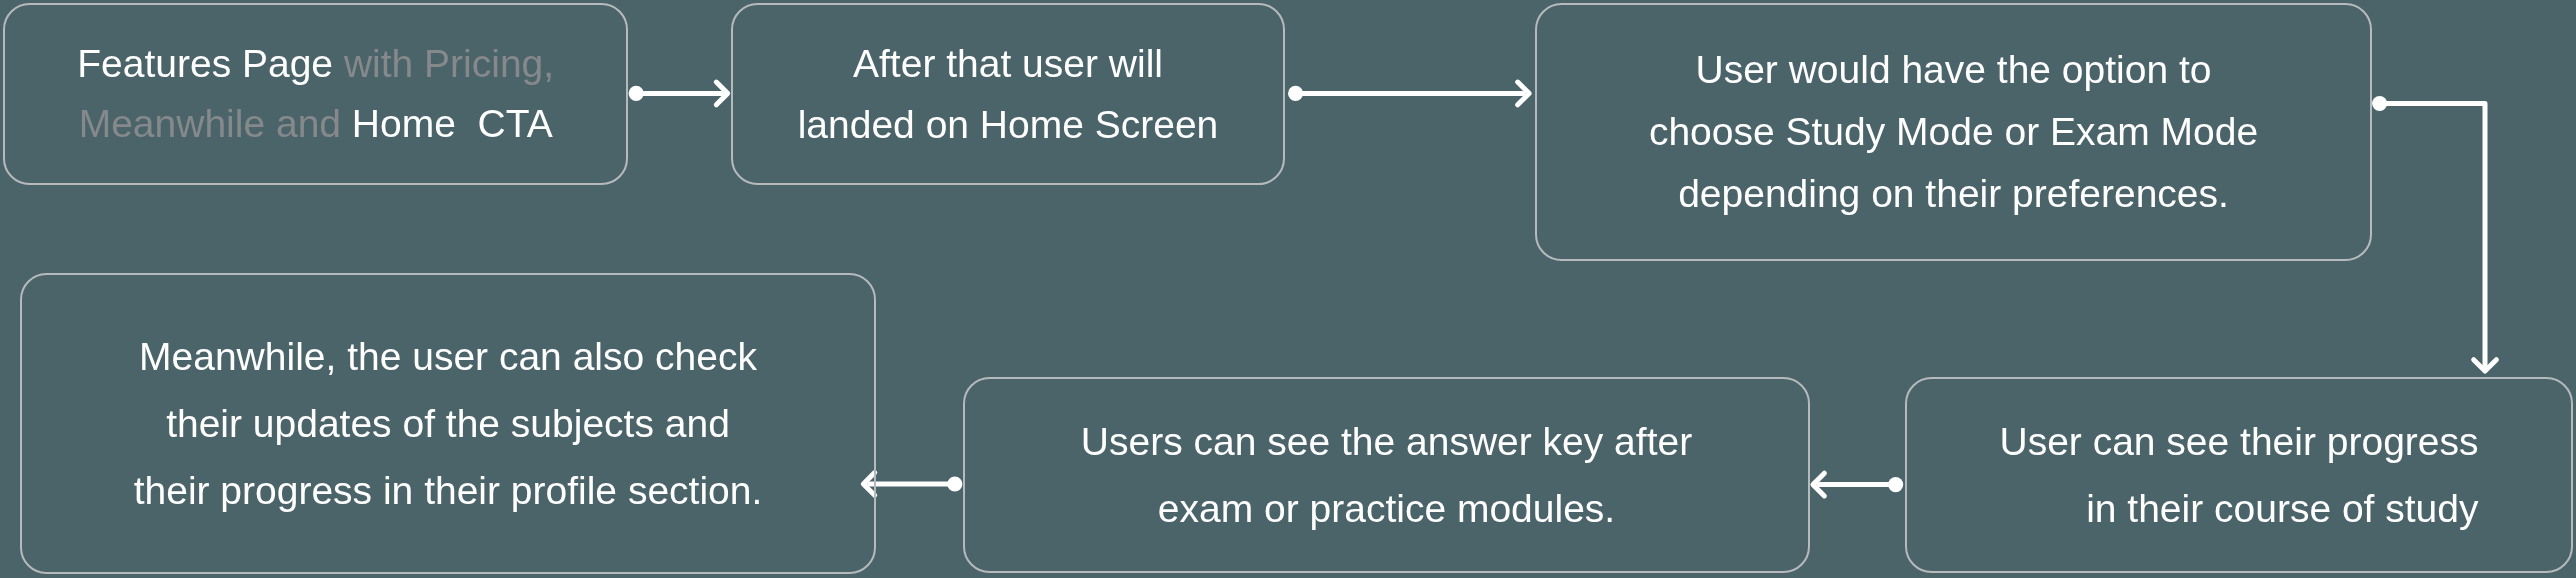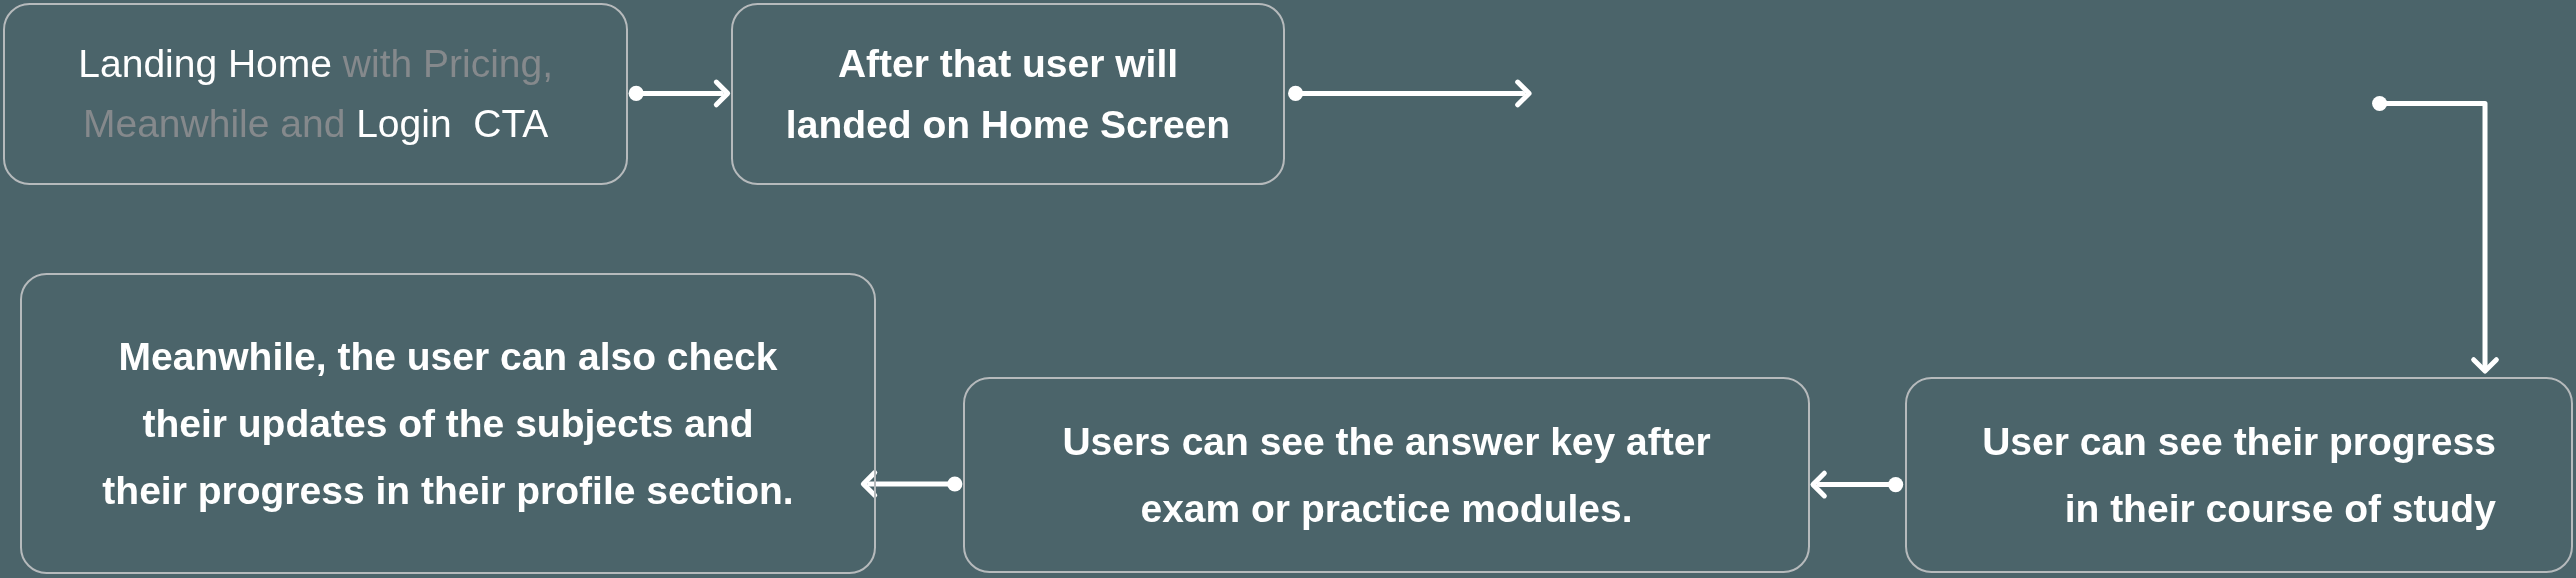--- a/index.html
+++ b/index.html
@@ -17,21 +17,21 @@
     border-radius:26.5px;
     display:flex;
     align-items:center;
     justify-content:center;
     text-align:center;
     color:#ffffff;
     font-size:39px;
     line-height:66px;
     padding:0 19px;
   }
-  .node-text{white-space:pre-line;font-weight:bold;}
+  .node-text{white-space:pre-line;}
   .seg{white-space:pre-wrap;}
   .seg.muted{color:#85898c;}
   .rich-line{display:block;}
   
   #node-landing       {left:3.2px;    top:2.5px;   width:625px;  height:182px; line-height:60px;}
   #node-home          {left:731px; top:2.5px;   width:554px;  height:182px; line-height:61px;}
   #node-mode          {left:1535px; top:2.5px;   width:837px; height:258px; line-height:62px;}
   #node-profile       {left:20px;    top:273px; width:856px; height:301px; line-height:67px;}
   #node-answer-key    {left:963px; top:377px; width:847px; height:196px; line-height:67px;}
   #node-progress      {left:1905px; top:377px; width:668px; height:196px; line-height:67px;text-align:right;}
@@ -67,33 +67,38 @@
     <g>
       <circle cx="1512" cy="767" r="12" fill="#ffffff" stroke="none"></circle>
       <line x1="1506" y1="767" x2="1377" y2="767"></line>
       <polyline points="1385,749 1367,767 1385,785"></polyline>
     </g>
   </svg>
 
   <div class="node" id="node-landing">
     <div>
       <span class="rich-line">
-        <span class="seg">Landing Home </span><span class="seg muted">with Pricing,</span>
+        <span class="seg">Features Page </span><span class="seg muted">with Pricing,</span>
       </span>
       <span class="rich-line">
-        <span class="seg muted">Meanwhile and </span><span class="seg">Login  CTA</span>
+        <span class="seg muted">Meanwhile and </span><span class="seg">Home  CTA</span>
       </span>
     </div>
   </div>
 
   <div class="node" id="node-home">
     <div class="node-text">After that user will
 landed on Home Screen</div>
   </div>
 
+  <div class="node" id="node-mode">
+    <div class="node-text">User would have the option to
+choose Study Mode or Exam Mode
+depending on their preferences.</div>
+  </div>
 
   <div class="node" id="node-profile">
     <div class="node-text">Meanwhile, the user can also check
 their updates of the subjects and
 their progress in their profile section.</div>
   </div>
 
   <div class="node" id="node-answer-key">
     <div class="node-text">Users can see the answer key after
 exam or practice modules.</div>

